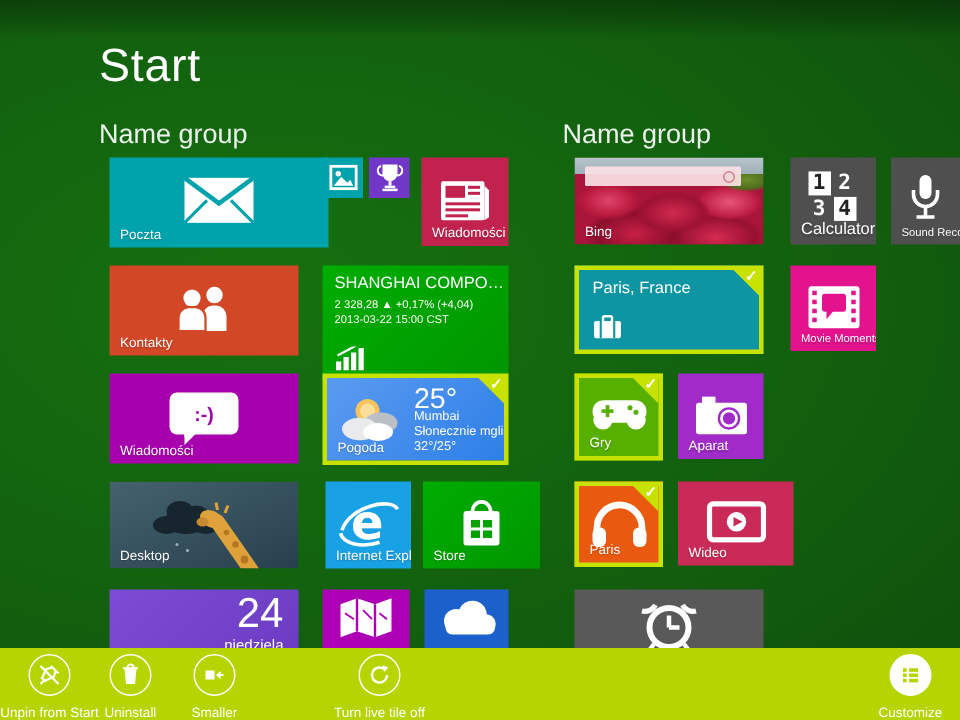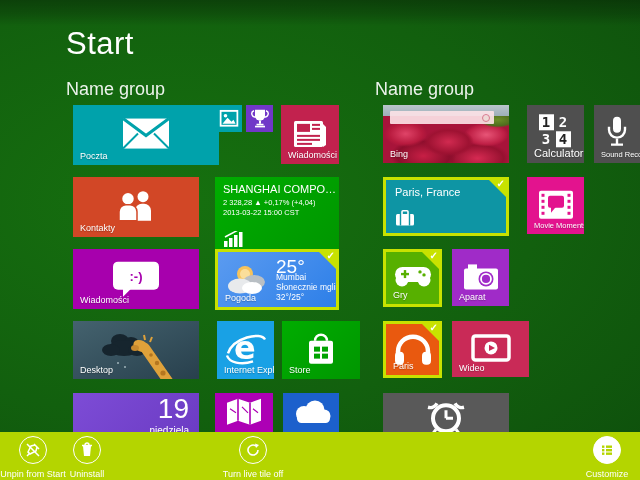--- a/index.html
+++ b/index.html
@@ -214,21 +214,21 @@
       <rect x="6" y="9" width="24" height="23" rx="2" fill="#fff"></rect>
       <rect x="11" y="15" width="6" height="5" fill="#00a300"></rect>
       <rect x="19" y="15" width="6" height="5" fill="#00a300"></rect>
       <rect x="11" y="22" width="6" height="5" fill="#00a300"></rect>
       <rect x="19" y="22" width="6" height="5" fill="#00a300"></rect>
     </svg>
     <span class="tlabel">Store</span>
   </div>
 
   <div class="t c-cal" style="left:73px;top:393px;width:126px;height:58px">
-    <div class="cal-day">19</div>
+    <div class="cal-day">24</div>
     <div class="cal-wd">niedziela</div>
   </div>
 
   <div class="t c-maps" style="left:215px;top:393px;width:58px;height:58px">
     <svg class="cicon" style="top:34%" width="38" height="30" viewBox="0 0 38 30">
       <polygon points="2,6 13,2 25,6 36,2 36,24 25,28 13,24 2,28" fill="#fff"></polygon>
       <path d="M13,2 V24 M25,6 V28" stroke="#ad00b5" stroke-width="1.6"></path>
       <path d="M5,12 l6,4 M17,10 l6,6 M28,12 l5,4" stroke="#ad00b5" stroke-width="1.2"></path>
     </svg>
   </div>
@@ -361,20 +361,27 @@
       </svg></span>
       <span class="ablabel">Unpin from Start</span>
     </div>
     <div class="abtn" style="left:87px">
       <span class="ring"><svg width="16" height="16" viewBox="0 0 16 16">
         <path d="M4,4 h8 l-1,10 h-6 z" fill="#fff"></path>
         <path d="M3,3.5 h10 M6,3 a2,2 0 0 1 4,0" fill="none" stroke="#fff" stroke-width="1.4"></path>
       </svg></span>
       <span class="ablabel">Uninstall</span>
     </div>
+    <div class="abtn" style="left:143px">
+      <span class="ring"><svg width="16" height="16" viewBox="0 0 16 16">
+        <rect x="2" y="5" width="6" height="6" fill="#fff"></rect>
+        <path d="M14,8 h-4 M12,6 l-2,2 2,2" fill="none" stroke="#fff" stroke-width="1.4"></path>
+      </svg></span>
+      <span class="ablabel">Smaller</span>
+    </div>
     <div class="abtn" style="left:253px">
       <span class="ring"><svg width="16" height="16" viewBox="0 0 16 16">
         <path d="M13,8 a5,5 0 1 1 -2,-4" fill="none" stroke="#fff" stroke-width="1.6"></path>
         <polygon points="10,1.5 14,3 11,6" fill="#fff"></polygon>
       </svg></span>
       <span class="ablabel">Turn live tile off</span>
     </div>
     <div class="abtn abtn-custom" style="left:607px">
       <span class="ring"><svg width="16" height="16" viewBox="0 0 16 16">
         <rect x="3" y="3.5" width="2.4" height="2.4" fill="#b4d500"></rect>

